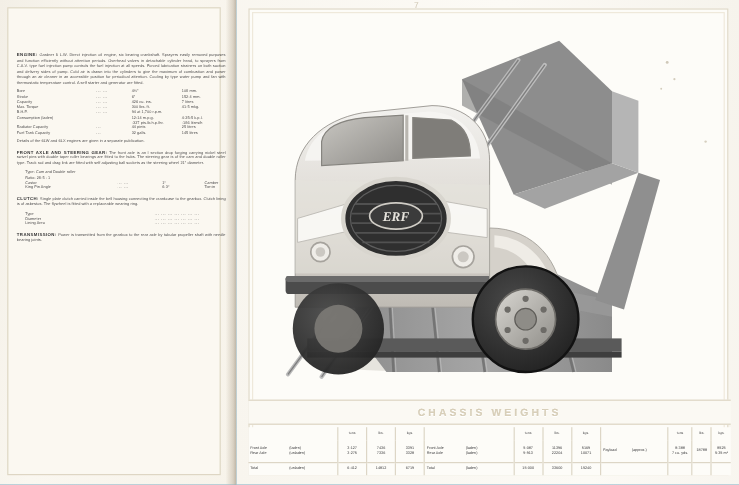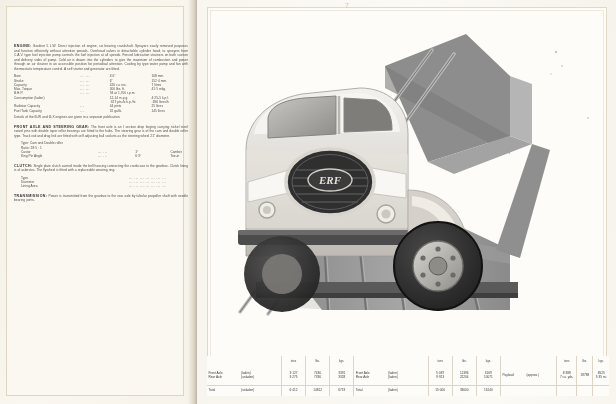--- a/index.html
+++ b/index.html
@@ -381,20 +381,23 @@
         <circle cx="72" cy="260" r="20" fill="#7c7a76" opacity=".9"></circle>
       </g>
 
       <circle cx="346" cy="38" r="1.2" fill="#cfc8b8"></circle>
       <circle cx="352" cy="52" r=".9" fill="#d3ccbc"></circle>
       <circle cx="341" cy="60" r=".8" fill="#d3ccbc"></circle>
       <circle cx="378" cy="104" r="1" fill="#d6cfbf"></circle>
     </svg>
   </div>
 
+  <div class="cw-title-bar">
+    <div class="cw-title">CHASSIS  WEIGHTS</div>
+  </div>
 
   <div class="cw-table">
     <table class="cw">
       <tbody>
           <tr class="hdr">
         <td style="width:18.5%"></td>
         <td style="width:6%">tons</td>
         <td style="width:6%">lbs.</td>
         <td style="width:6%">kgs.</td>
         <td style="width:18.5%"></td>

